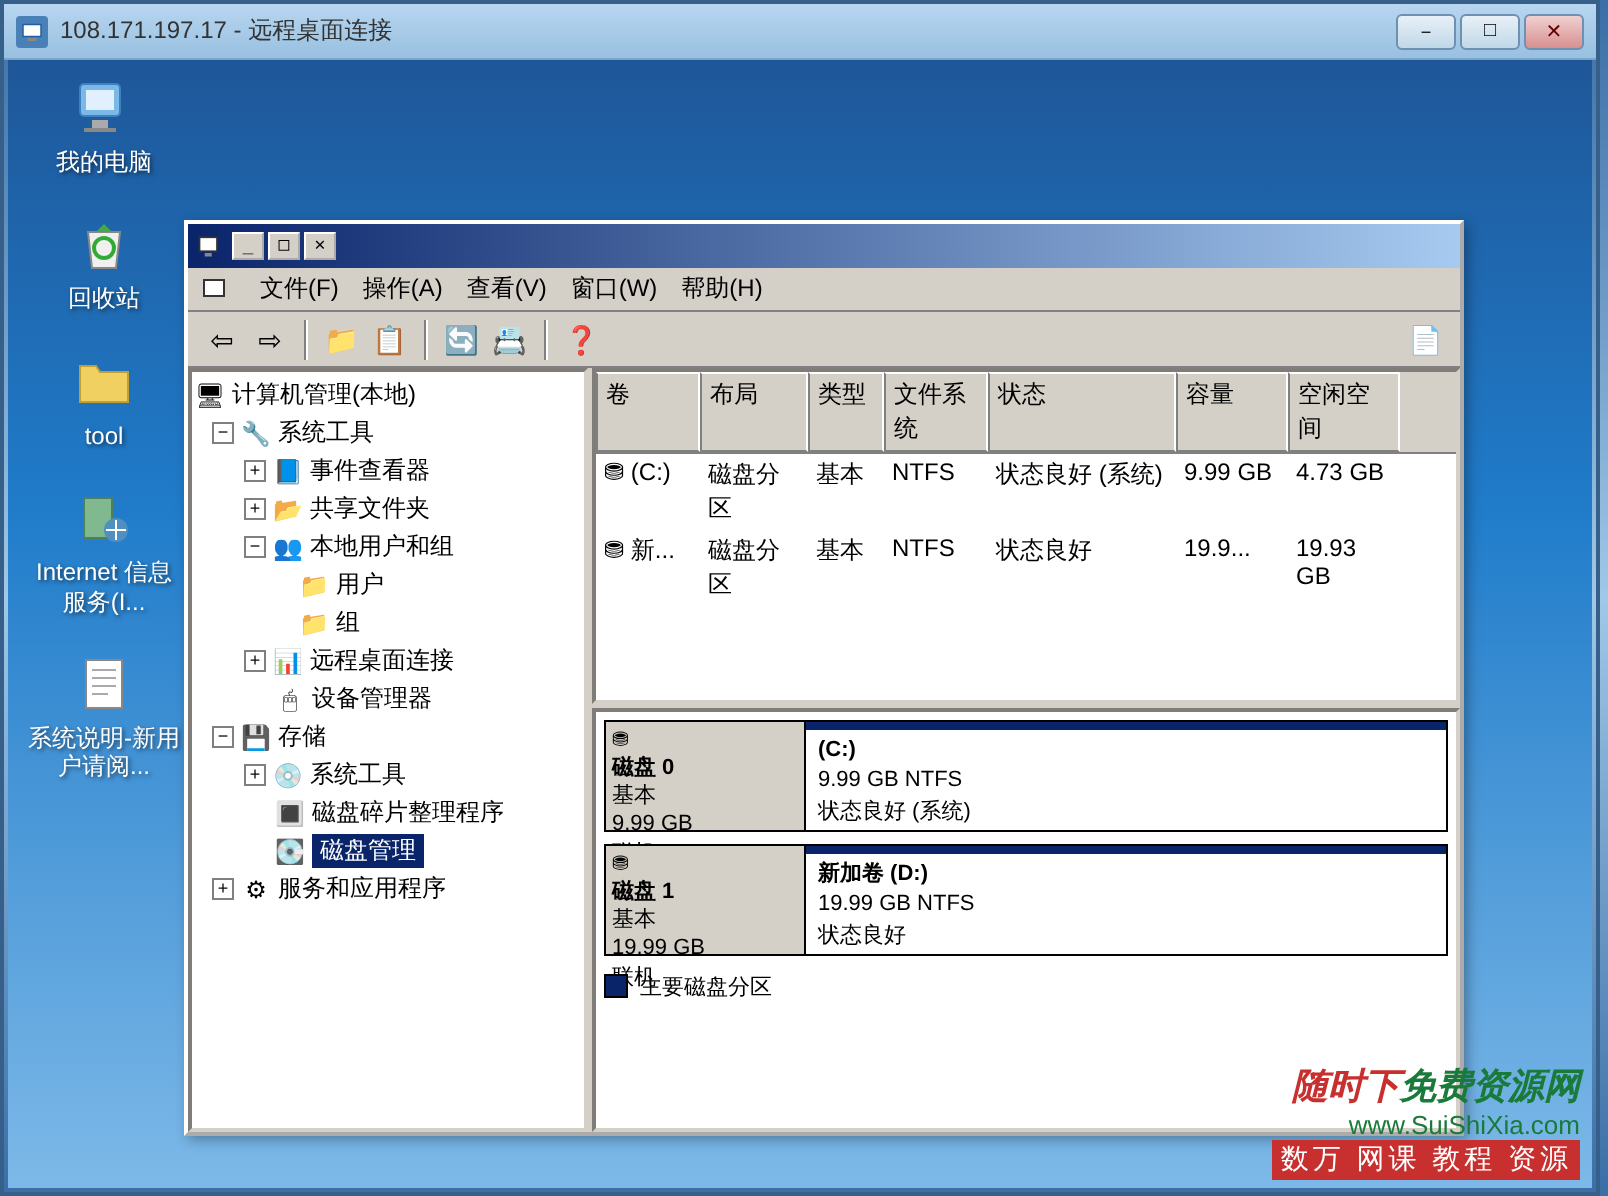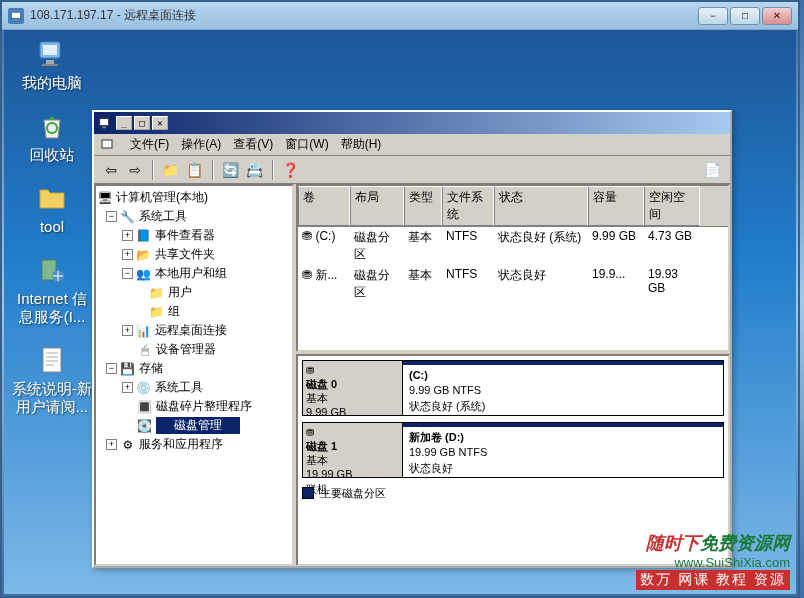--- a/index.html
+++ b/index.html
@@ -14,21 +14,21 @@
 .win-btn { width: 30px; height: 18px; background: linear-gradient(to bottom, #e8f0f8, #c0d8e8); border: 1px solid #7090b0; border-radius: 3px; display: flex; align-items: center; justify-content: center; font-size: 10px; cursor: pointer; }
 .win-btn.close { background: linear-gradient(to bottom, #f0d0d0, #d89090); color: #600; }
 
 
 .remote-desktop { position: absolute; top: 28px; left: 2px; right: 2px; bottom: 2px; background: linear-gradient(to bottom, #1e5799 0%, #207cca 40%, #7db9e8 100%); }
 
 
 .desktop-icons { position: absolute; top: 8px; left: 8px; width: 80px; }
 .desktop-icon { display: flex; flex-direction: column; align-items: center; margin-bottom: 18px; cursor: pointer; }
 .desktop-icon .icon-img { width: 32px; height: 32px; margin-bottom: 4px; display: flex; align-items: center; justify-content: center; font-size: 24px; }
-.desktop-icon .icon-label { font-size: 15px; color: #fff; text-align: center; text-shadow: 1px 1px 2px rgba(0,0,0,0.6); line-height: 1.2; word-break: break-all; }
+.desktop-icon .icon-label { font-size: 12px; color: #fff; text-align: center; text-shadow: 1px 1px 2px rgba(0,0,0,0.6); line-height: 1.2; word-break: break-all; }
 
 
 .mgmt-window { position: absolute; top: 80px; left: 88px; width: 640px; height: 458px; background: #d4d0c8; border: 2px outset #fff; box-shadow: 2px 2px 6px rgba(0,0,0,0.3); }
 .mgmt-titlebar { height: 22px; background: linear-gradient(to right, #0a246a, #a6caf0); display: flex; align-items: center; padding: 0 4px; }
 .mgmt-title-icon { width: 14px; height: 14px; margin-right: 4px; }
 .mgmt-title { font-size: 12px; color: #fff; flex: 1; font-weight: bold; }
 .mgmt-win-btns { display: flex; gap: 2px; }
 .mgmt-win-btn { width: 16px; height: 14px; background: #d4d0c8; border: 1px outset #fff; font-size: 9px; display: flex; align-items: center; justify-content: center; cursor: pointer; font-family: "Marlett", monospace; }
 
 
@@ -44,21 +44,21 @@
 
 .mgmt-content { display: flex; height: calc(100% - 72px); }
 
 
 .tree-panel { width: 200px; background: #fff; border: 2px inset #d4d0c8; overflow: auto; padding: 2px; }
 .tree-item { display: flex; align-items: center; font-size: 12px; padding: 1px 0; white-space: nowrap; cursor: pointer; }
 .tree-toggle { width: 11px; height: 11px; border: 1px solid #808080; display: inline-flex; align-items: center; justify-content: center; font-size: 9px; margin-right: 4px; background: #fff; line-height: 1; }
 .tree-spacer { display: inline-block; }
 .tree-icon { width: 14px; height: 14px; margin-right: 4px; display: inline-flex; align-items: center; justify-content: center; font-size: 12px; }
 .tree-label { }
-.tree-item.selected .tree-label { background: #0a246a; color: #fff; padding: 0 18px; }
+.tree-item.selected .tree-label { background: #0a246a; color: #fff; padding: 0 4px; }
 
 
 .right-panel { flex: 1; display: flex; flex-direction: column; margin-left: 2px; }
 .volume-list { flex: 0.45; background: #fff; border: 2px inset #d4d0c8; overflow: auto; }
 .vol-header { display: flex; background: #d4d0c8; border-bottom: 1px solid #808080; font-size: 12px; position: sticky; top: 0; }
 .vol-header > div { padding: 2px 4px; border-right: 1px solid #fff; border-left: 1px solid #808080; border-top: 1px solid #fff; border-bottom: 1px solid #808080; background: #d4d0c8; }
 .vol-row { display: flex; font-size: 12px; padding: 1px 0; cursor: pointer; }
 .vol-row > div { padding: 1px 4px; }
 .col-vol { width: 52px; } .col-layout { width: 54px; } .col-type { width: 38px; } .col-fs { width: 52px; } .col-status { width: 94px; } .col-cap { width: 56px; } .col-free { width: 56px; }
 

